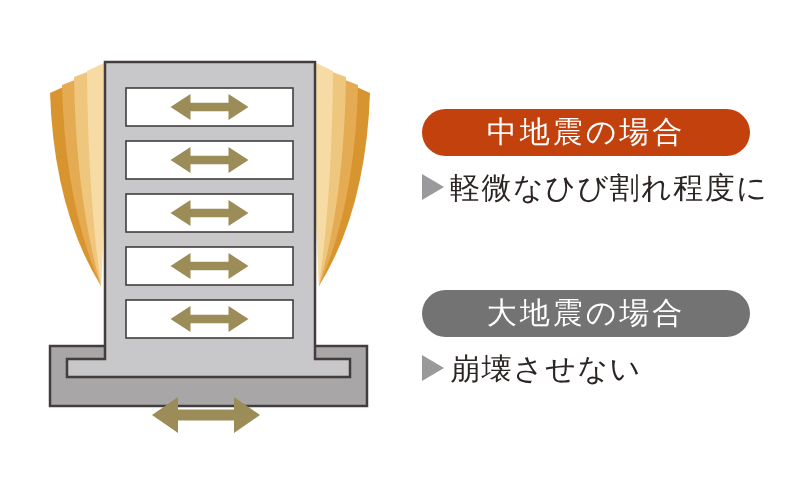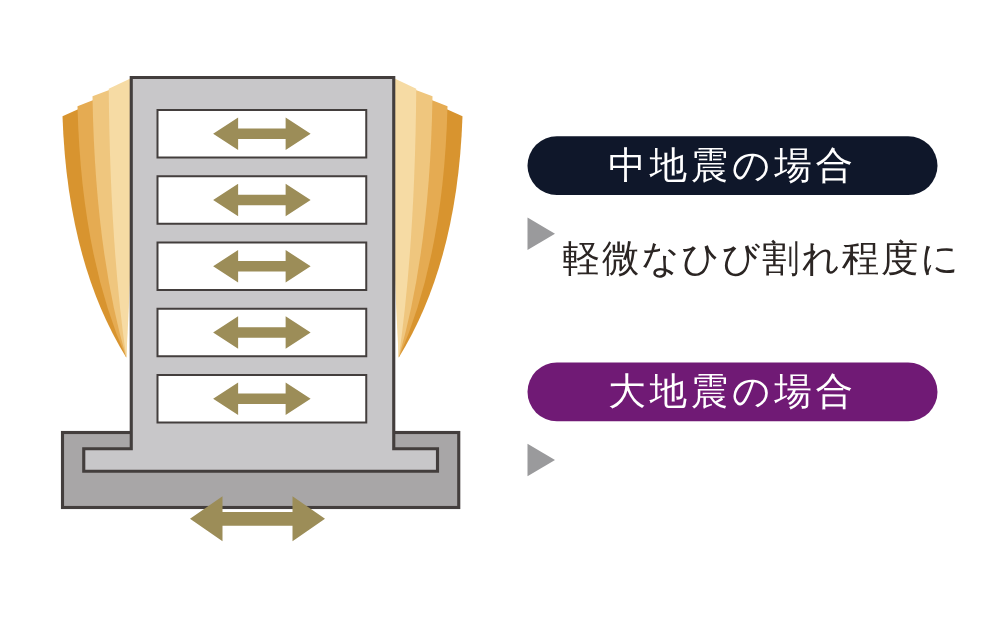--- a/index.html
+++ b/index.html
@@ -73,30 +73,33 @@
         <path d="M170.5,213 L190.5,200 L190.5,208.8 L228.5,208.8 L228.5,200 L248.5,213 L228.5,226 L228.5,217.2 L190.5,217.2 L190.5,226 Z" fill="#9c8d58"></path>
         <rect x="126" y="247" width="167" height="38" fill="#ffffff" stroke="#433e3d" stroke-width="1.6"></rect>
         <path d="M170.5,266 L190.5,253 L190.5,261.8 L228.5,261.8 L228.5,253 L248.5,266 L228.5,279 L228.5,270.2 L190.5,270.2 L190.5,279 Z" fill="#9c8d58"></path>
         <rect x="126" y="300" width="167" height="38" fill="#ffffff" stroke="#433e3d" stroke-width="1.6"></rect>
         <path d="M170.5,319 L190.5,306 L190.5,314.8 L228.5,314.8 L228.5,306 L248.5,319 L228.5,332 L228.5,323.2 L190.5,323.2 L190.5,332 Z" fill="#9c8d58"></path>
       </g>
 
     <path id="ground-arrow" d="M152,415 L178,397 L178,409.5 L234,409.5 L234,397 L260,415 L234,433 L234,420.5 L178,420.5 L178,433 Z" fill="#9c8d58"></path>
   </svg>
 
-  <div class="badge badge-mid" style="background: #0f172a; color: rgb(255, 255, 255); justify-content: center;">
+  <div class="badge badge-mid" style="background: #c2410c; color: rgb(255, 255, 255); justify-content: center;">
     <span>中地震の場合</span>
   </div>
   <div class="desc desc-mid">
     <span class="tri" style="border-left-color: rgb(154, 154, 156);"></span>
-    <div class="desc-text" style="color: rgb(43, 37, 35); margin-top: 20px;">
+    <div class="desc-text" style="color: rgb(43, 37, 35);">
       <div>軽微なひび割れ程度に</div>
     </div>
   </div>
 
-  <div class="badge badge-big" style="background: #701a75; color: rgb(255, 255, 255);">
+  <div class="badge badge-big" style="background: #737373; color: rgb(255, 255, 255);">
     <span>大地震の場合</span>
   </div>
   <div class="desc desc-big">
     <span class="tri" style="border-left-color: rgb(154, 154, 156);"></span>
+    <div class="desc-text" style="color: rgb(43, 37, 35);">
+      <div>崩壊させない</div>
+    </div>
   </div>
 
 </div>
 
 </body></html>

